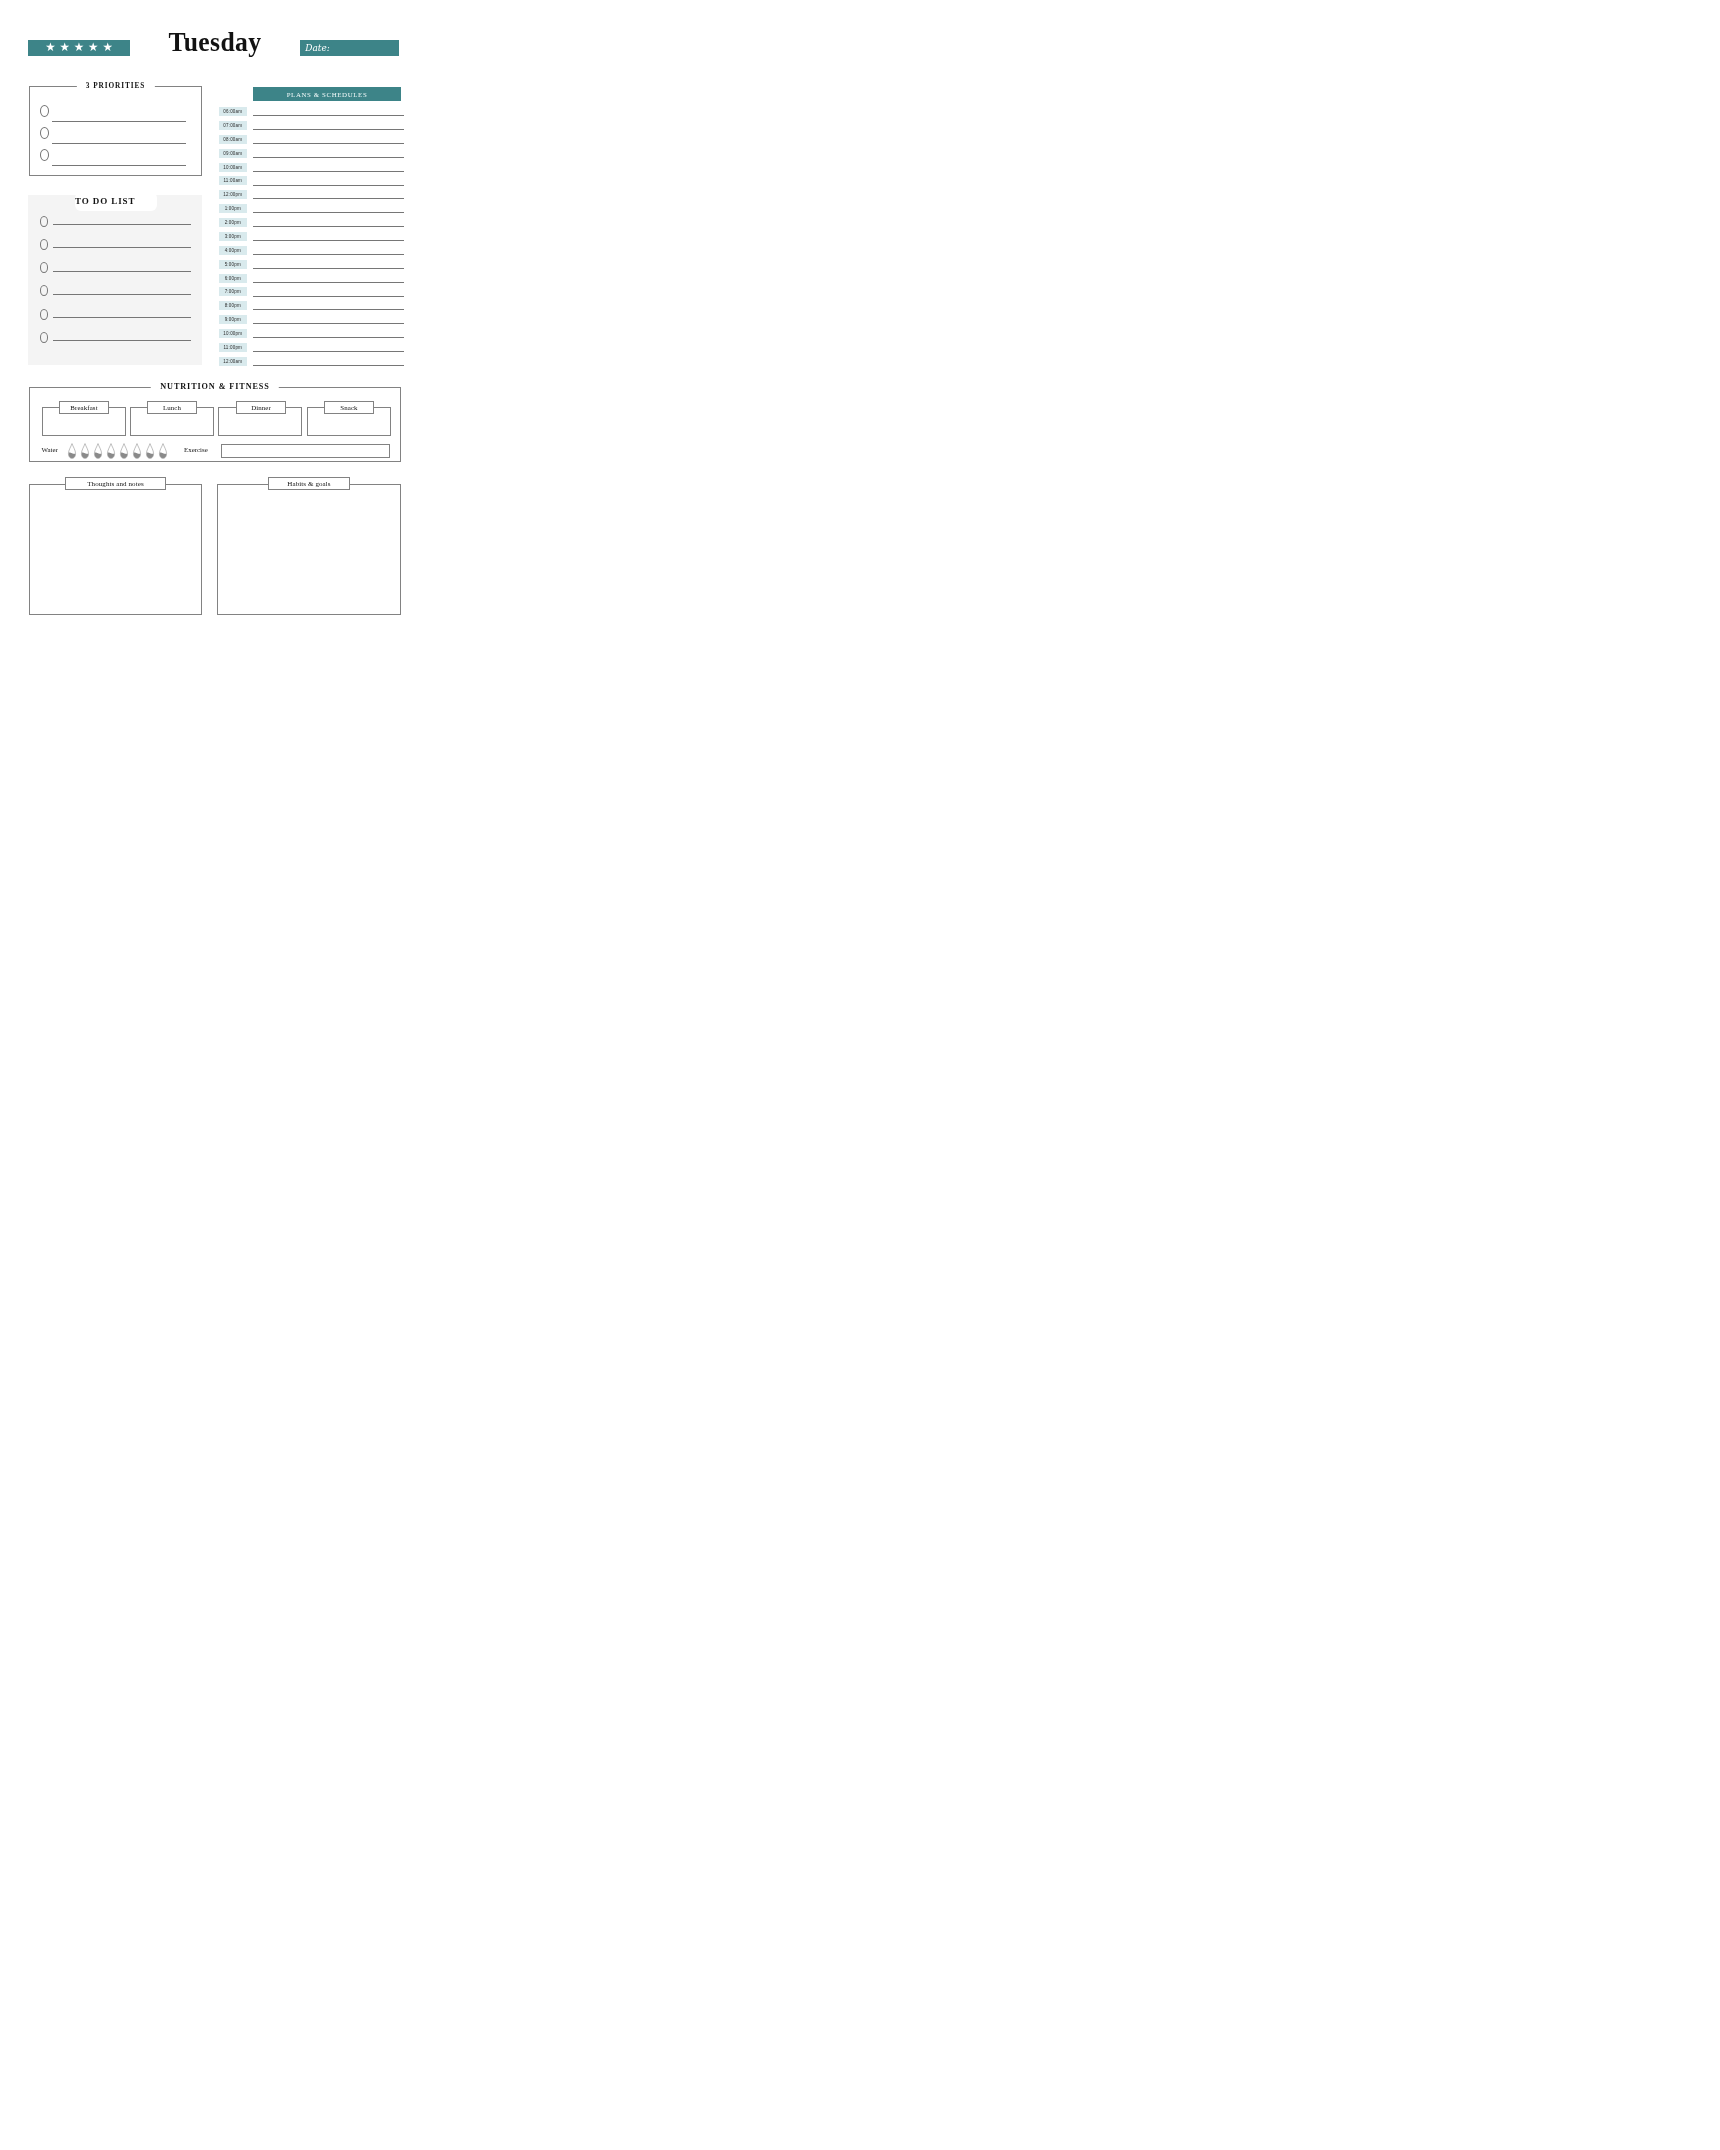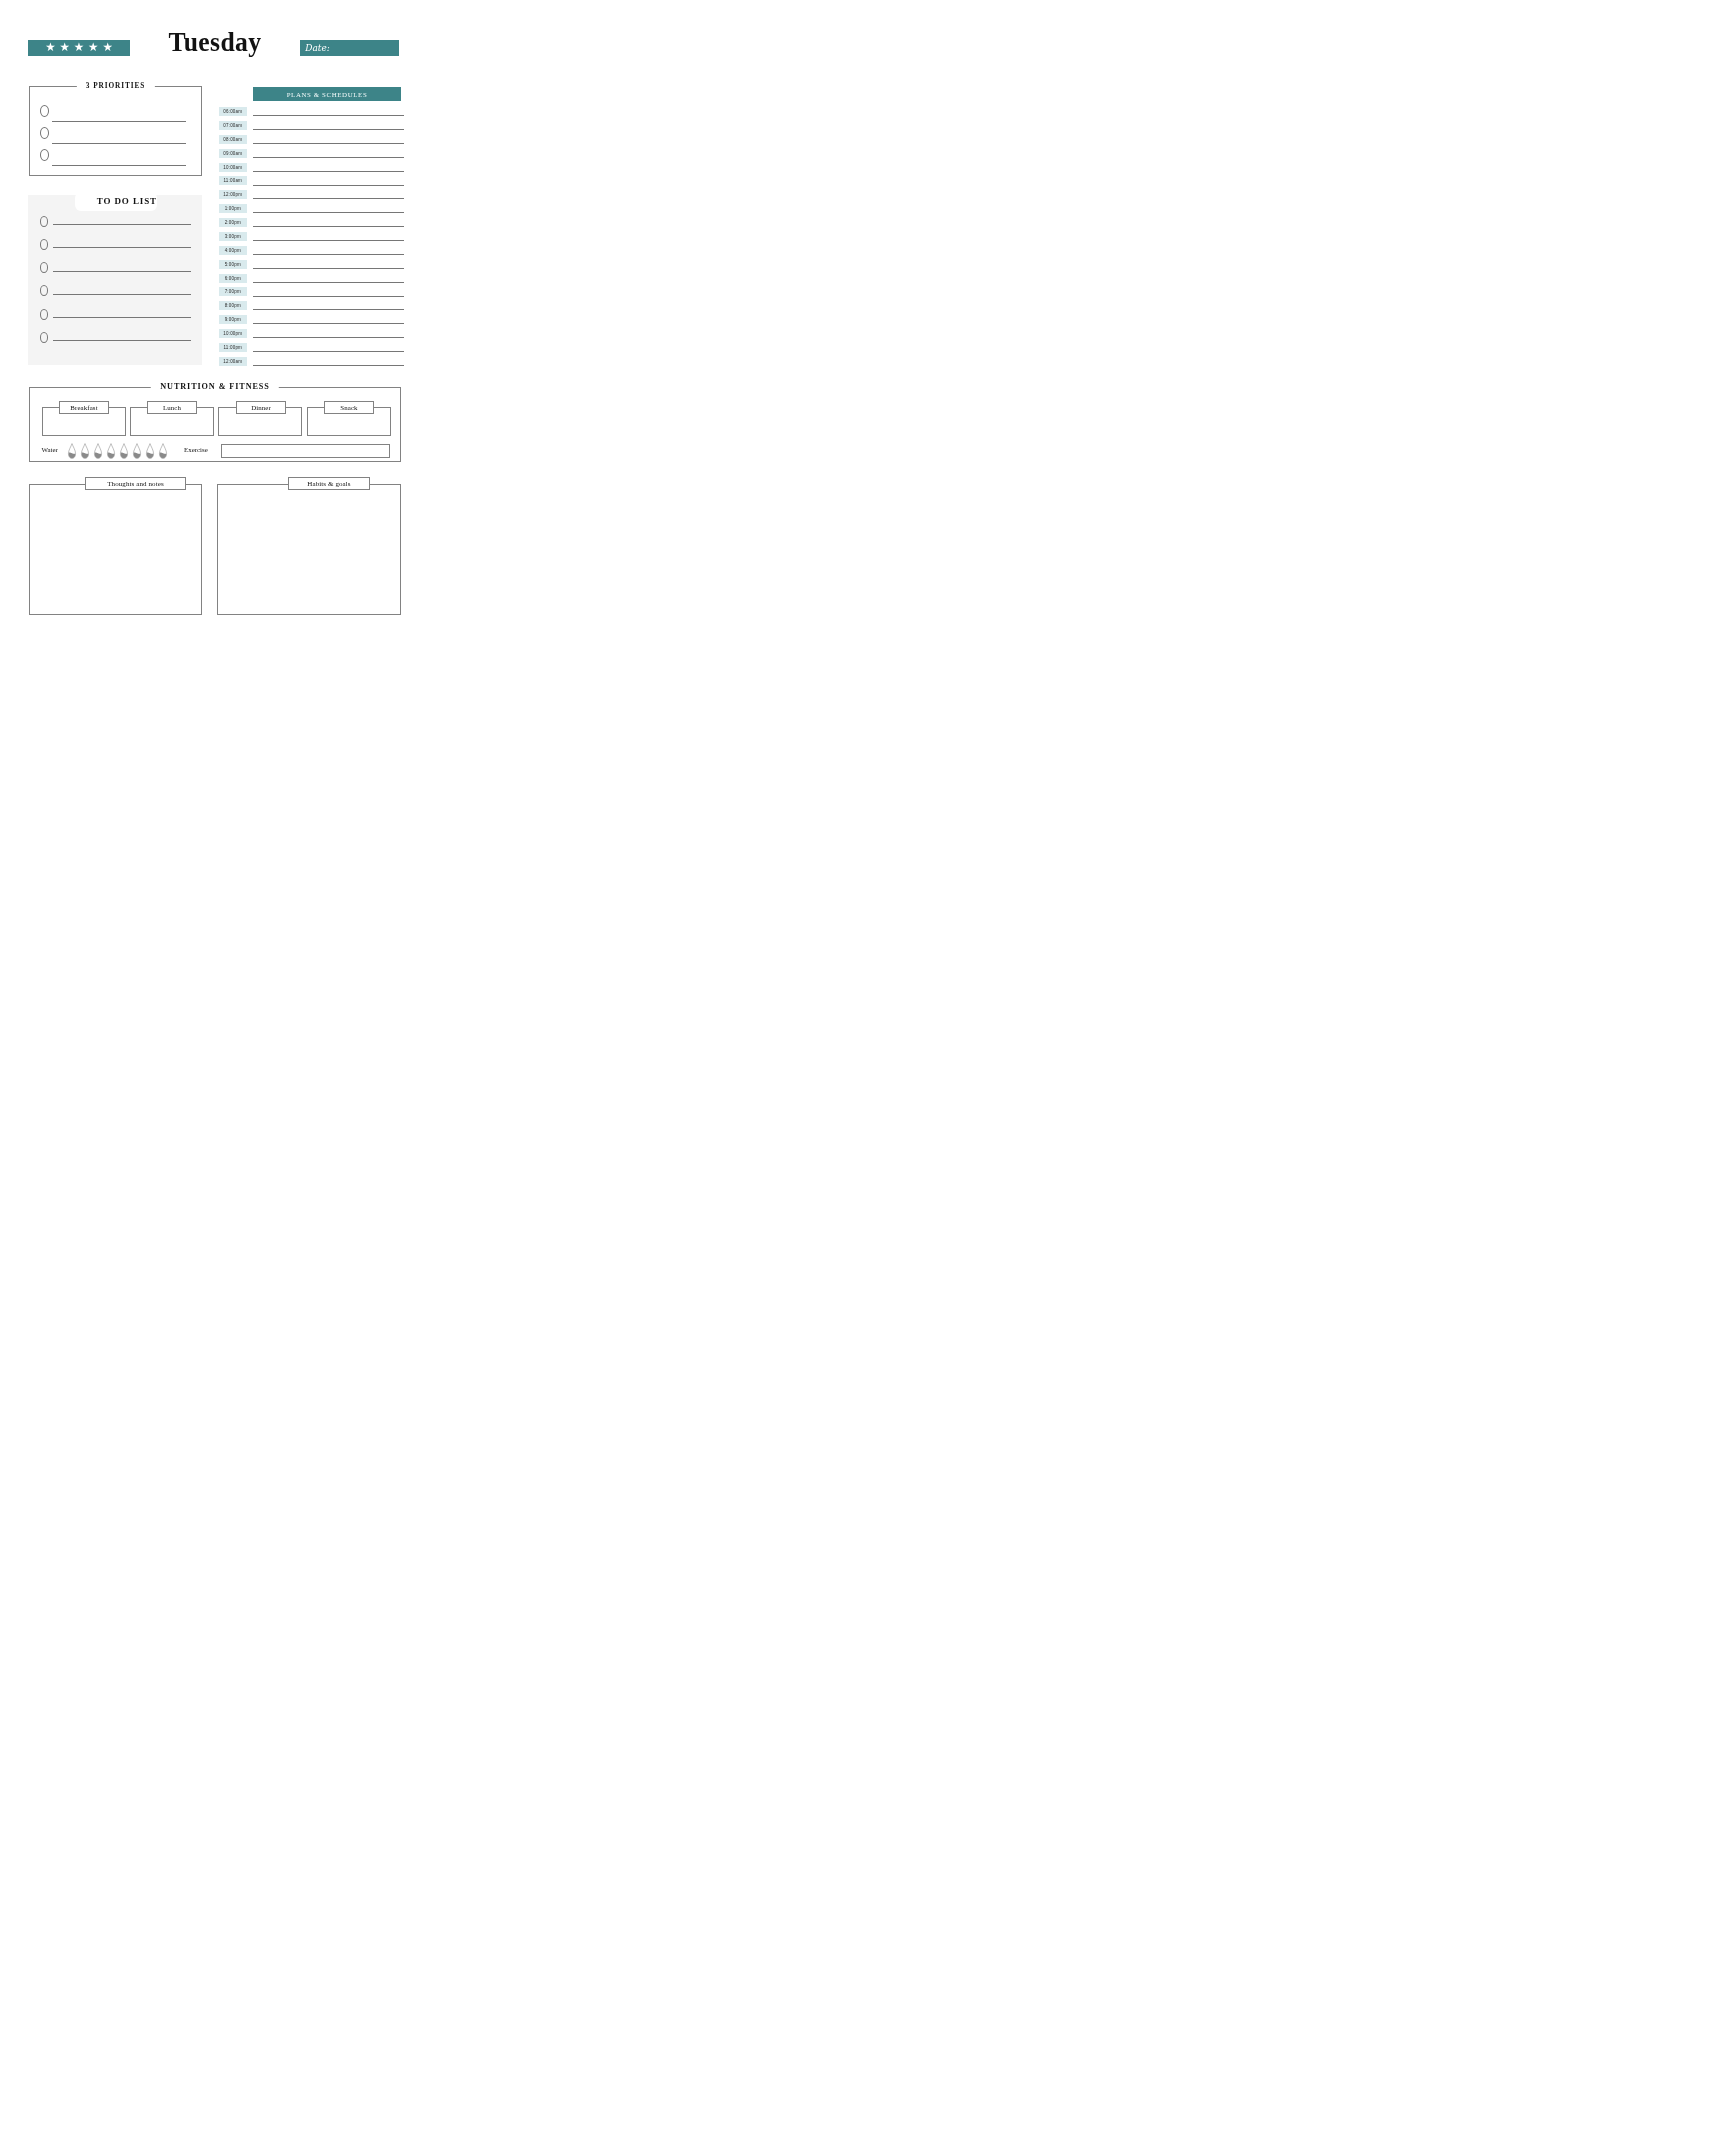--- a/index.html
+++ b/index.html
@@ -48,21 +48,21 @@
   
   .oval{
     position:absolute;border:0.9px solid var(--line);border-radius:50%;
     background:transparent;
   }
   .write-line{position:absolute;height:0.9px;background:var(--line);}
   
   .todo-panel{position:absolute;left:28px;top:195px;width:174px;height:170px;background:var(--panel);}
   .todo-tab{
     position:absolute;left:75px;top:192px;width:82px;height:18.5px;
-    background:#ffffff;border-radius:6px;display:flex;align-items:center;justify-content:flex-end;
+    background:#ffffff;border-radius:6px;display:flex;align-items:center;justify-content:flex-start;
   }
   .todo-tab span{font-size:9px;font-weight:700;letter-spacing:0.9px;}
   
   .sched-banner{
     position:absolute;left:253px;top:87px;width:148px;height:14px;
     background:var(--teal);display:flex;align-items:center;justify-content:center;
   }
   .sched-banner span{color:#f3fbfb;font-size:6.9px;font-weight:500;letter-spacing:0.6px;}
   .sched-rows{position:absolute;left:219px;top:107px;width:186px;height:267px;}
   .time-chip{
@@ -77,21 +77,21 @@
     position:absolute;top:12.5px;height:13px;width:50px;background:#ffffff;
     border:0.9px solid var(--border);display:flex;align-items:center;justify-content:center;z-index:2;
   }
   .meal-label span{font-size:6.9px;letter-spacing:0.1px;}
   .inline-label{position:absolute;font-size:6.9px;font-weight:500;}
   .water-drops{position:absolute;left:37px;top:55px;display:flex;gap:3px;}
   .exercise-box{position:absolute;left:191px;top:56px;width:169px;height:13.8px;border:0.9px solid var(--border);background:#fff;}
   
   .bottom-label{
     position:absolute;height:13px;background:#ffffff;border:0.9px solid var(--border);
-    display:flex;align-items:center;justify-content:center;z-index:2;margin-left:20px;
+    display:flex;align-items:center;justify-content:center;z-index:2;
   }
   .bottom-label span{font-size:7px;letter-spacing:0.1px;}
 </style>
 </head>
 <body>
 
 <div class="page">
 
   <div class="stars-banner">
     <span>★★★★★</span>

